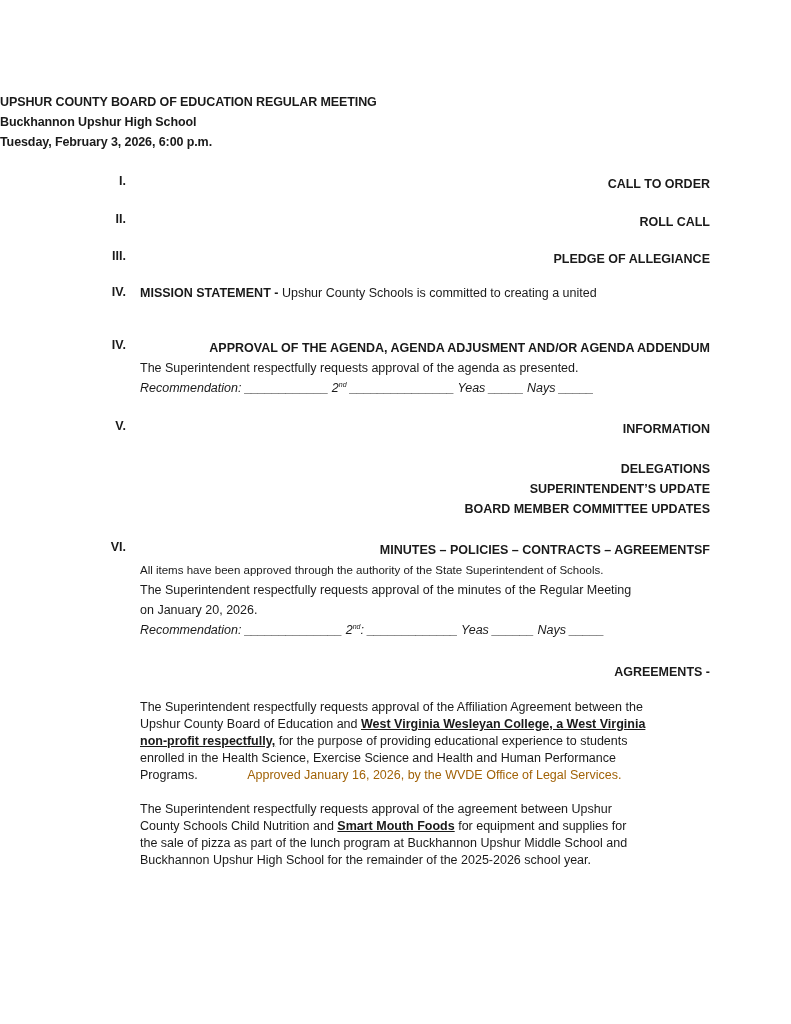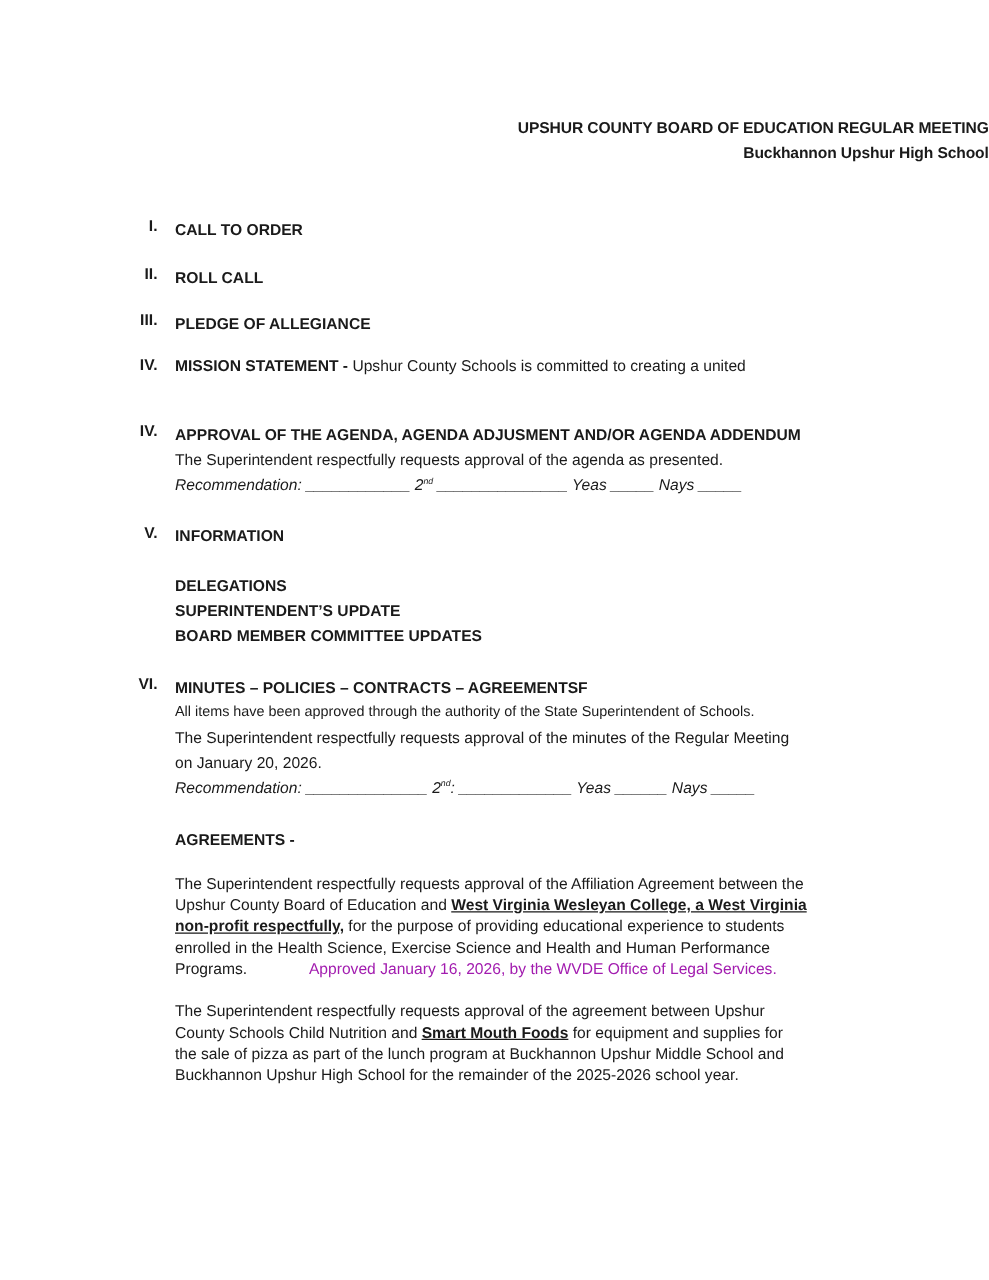--- a/index.html
+++ b/index.html
@@ -1,36 +1,37 @@
 <!DOCTYPE html>
 <html><head>
   <meta charset="utf-8">
   <style>
     html, body { margin: 0; padding: 0; background: #ffffff; }
     body { width: 791px; height: 1024px; position: relative; overflow: hidden;
       font-family: "Liberation Sans", sans-serif; color: #1a1a1a; }
-    .header { position: absolute; top: 92px; left: 0; width: 791px; text-align: right; }
+    .header { position: absolute; top: 92px; left: 0; width: 791px; text-align: left; }
     .header div { font-weight: bold; font-size: 12.5px; line-height: 20px; letter-spacing: -0.1px; }
     .sec { position: absolute; left: 0; width: 791px; }
     .num { position: absolute; width: 40px; text-align: right; left: 86px; font-weight: bold; font-size: 12.5px; }
     .body { position: absolute; left: 140px; width: 570px; font-size: 12.5px; line-height: 20px; }
-    .ttl { font-weight: bold; }
+    .ttl { font-weight: bold; text-align: right; }
     .it { font-style: italic; }
     .small-bold { font-weight: normal; font-size: 11.5px; }
     .para { font-size: 12.5px; line-height: 17px; }
-    .red { color: #a21caf; margin-left: 46px; }
+    .red { color: #a16207; margin-left: 46px; }
     b { font-weight: bold; text-decoration: underline; }
     sup { font-size: 7px; vertical-align: super; line-height: 0; }
   </style>
 </head>
 <body>
 
 <div class="header">
   <div>UPSHUR COUNTY BOARD OF EDUCATION REGULAR MEETING</div>
   <div>Buckhannon Upshur High School</div>
+  <div>Tuesday, February 3, 2026, 6:00 p.m.</div>
 </div>
 
 <div class="sec" style="top:174px">
   <div class="num">I.</div>
   <div class="body ttl">CALL TO ORDER</div>
 </div>
 
 <div class="sec" style="top:212px">
   <div class="num">II.</div>
   <div class="body ttl">ROLL CALL</div>

